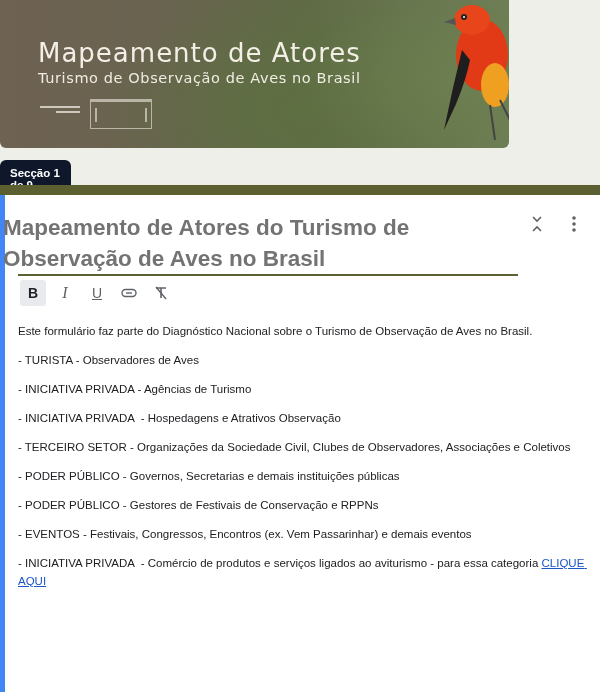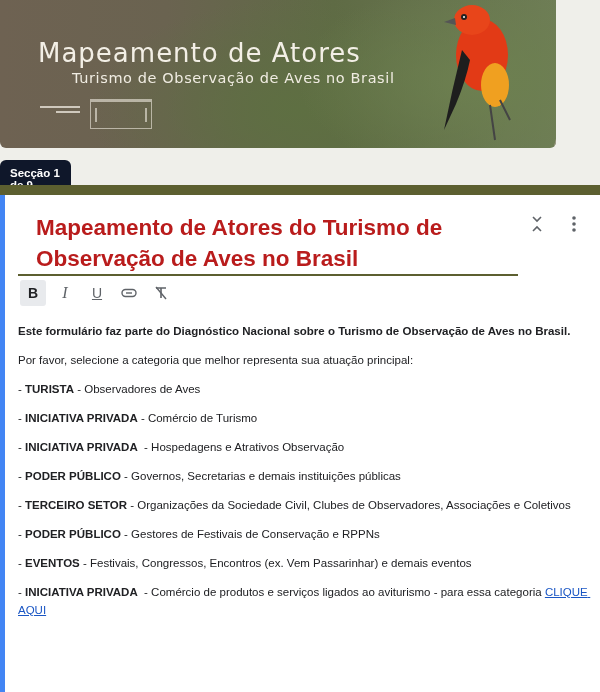--- a/index.html
+++ b/index.html
@@ -1,49 +1,49 @@
 <!DOCTYPE html>
 <html><head>
 <meta charset="utf-8">
 <style>
   * { box-sizing: border-box; margin: 0; padding: 0; }
   html, body { width: 600px; height: 692px; overflow: hidden; background: #efefea; font-family: "Liberation Sans", sans-serif; }
   .header-img {
-    position: absolute; left: 0; top: 0; width: 556px; height: 148px; overflow: hidden;
+    position: absolute; left: 0; top: 0; width: 509px; height: 148px; overflow: hidden;
     background:
       radial-gradient(ellipse 260px 140px at 480px 80px, #6d8050 0%, rgba(109,128,80,0) 70%),
       radial-gradient(ellipse 300px 160px at 300px 110px, #5e6f42 0%, rgba(94,111,66,0) 70%),
       linear-gradient(90deg, #6e6252 0%, #6a6350 30%, #5f6b45 60%, #6e7d56 100%);
     border-radius: 0 0 6px 6px;
   }
   .header-title { position: absolute; left: 38px; top: 38px; color: #f3efe6; font-family: "DejaVu Sans", sans-serif; font-size: 26px; letter-spacing: 1px; font-weight: normal; }
-  .header-sub { position: absolute; left: 38px; top: 70px; color: #f0ece2; font-family: "DejaVu Sans", sans-serif; font-size: 14.5px; letter-spacing: 0.6px; margin-left: 34px; }
+  .header-sub { position: absolute; left: 38px; top: 70px; color: #f0ece2; font-family: "DejaVu Sans", sans-serif; font-size: 14.5px; letter-spacing: 0.6px; }
   .logo1 { position: absolute; left: 40px; top: 106px; width: 40px; height: 14px; }
   .logo1 span { display: block; height: 2px; background: rgba(240,235,225,0.75); margin-bottom: 3px; }
   .logo2 { position: absolute; left: 90px; top: 99px; width: 62px; height: 30px; border: 1px solid rgba(240,235,225,0.6); border-top-width: 3px; }
   .logo2::after { content: ""; position: absolute; left: 4px; right: 4px; top: 6px; bottom: 6px; border-left: 2px solid rgba(240,235,225,0.6); border-right: 2px solid rgba(240,235,225,0.6); }
   .bird { position: absolute; left: 400px; top: 0; width: 200px; height: 148px; }
   .section-tab {
     position: absolute; left: 0; top: 160px; width: 71px; height: 26px; background: #0f172a;
     border-radius: 6px 6px 0 0; color: #fff; font-size: 11.5px; font-weight: bold;
     padding: 7px 0 0 10px;
   }
   .tab-bar { position: absolute; left: 0; top: 185px; width: 600px; height: 10px; background: #5c5f30; }
   .card { position: absolute; left: 0; top: 195px; width: 600px; height: 497px; background: #fff; }
   .card-accent { position: absolute; left: 0; top: 195px; width: 5px; height: 497px; background: #4285f4; }
-  .form-title { position: absolute; left: 36px; top: 212px; width: 500px; font-size: 22.5px; font-weight: bold; color: #b91c1c; line-height: 31px; }
+  .form-title { position: absolute; left: 3px; top: 212px; width: 500px; font-size: 22.5px; font-weight: bold; color: #737373; line-height: 31px; }
   .title-underline { position: absolute; left: 18px; top: 274px; width: 500px; height: 2px; background: #5c5f30; }
   .collapse-icon { position: absolute; left: 528px; top: 214px; width: 18px; height: 20px; }
   .more-icon { position: absolute; left: 566px; top: 214px; width: 16px; height: 20px; }
   .toolbar { position: absolute; left: 20px; top: 280px; height: 26px; display: flex; gap: 6px; }
   .tb-btn { width: 26px; height: 26px; display: flex; align-items: center; justify-content: center; color: #5f6368; font-size: 14px; border-radius: 3px; }
   .tb-btn.active { background: #e8eaed; color: #202124; }
   .desc { position: absolute; left: 18px; top: 322px; width: 570px; font-size: 11.5px; color: #202124; line-height: 18px; }
   .desc p { margin-bottom: 11px; }
-  .desc b { font-weight: bold; text-align: center; }
+  .desc b { font-weight: normal; text-align: center; }
   .desc a { color: #1a56c4; font-weight: normal; text-decoration: underline; }
 </style>
 </head>
 <body>
 
 <div class="header-img">
   <svg class="bird" viewBox="0 0 200 148">
     <path d="M150 160 L195 0 L205 0 L162 160 Z" fill="#9c9a86"></path>
     <path d="M160 160 L200 20" stroke="#c7c4b2" stroke-width="3"></path>
     <ellipse cx="82" cy="55" rx="26" ry="36" fill="#e23a16"></ellipse>
@@ -96,22 +96,21 @@
   <div class="tb-btn">
     <svg width="14" height="14" viewBox="0 0 14 14">
         <path d="M2 2 H12 M7 2 V12" stroke="#5f6368" stroke-width="1.6"></path>
         <path d="M2 1 L12 13" stroke="#5f6368" stroke-width="1.4"></path>
       </svg>
   </div>
 </div>
 
 <div class="desc">
   <p><b>Este formulário faz parte do Diagnóstico Nacional sobre o Turismo de Observação de Aves no Brasil.</b><br></p>
-  <p>Por favor, selecione a categoria que melhor representa sua atuação principal:</p>
   <p><span>- </span><b>TURISTA</b><span> - Observadores de Aves</span></p>
-  <p><span>- </span><b>INICIATIVA PRIVADA</b><span> - Comércio de Turismo</span></p>
+  <p><span>- </span><b>INICIATIVA PRIVADA</b><span> - Agências de Turismo</span></p>
   <p style="white-space:pre-wrap"><span>- </span><b>INICIATIVA PRIVADA</b><span>  - Hospedagens e Atrativos Observação</span></p>
+  <p><span>- </span><b>TERCEIRO SETOR</b><span> - Organizações da Sociedade Civil, Clubes de Observadores, Associações e Coletivos</span></p>
   <p><span>- </span><b>PODER PÚBLICO</b><span> - Governos, Secretarias e demais instituições públicas</span></p>
-  <p><span>- </span><b>TERCEIRO SETOR</b><span> - Organizações da Sociedade Civil, Clubes de Observadores, Associações e Coletivos</span></p>
   <p><span>- </span><b>PODER PÚBLICO</b><span> - Gestores de Festivais de Conservação e RPPNs</span></p>
   <p><span>- </span><b>EVENTOS</b><span> - Festivais, Congressos, Encontros (ex. Vem Passarinhar) e demais eventos</span></p>
   <p style="white-space:pre-wrap"><span>- </span><b>INICIATIVA PRIVADA</b><span>  - Comércio de produtos e serviços ligados ao aviturismo - para essa categoria </span><a>CLIQUE AQUI</a></p>
 </div>
 
 </body></html>

